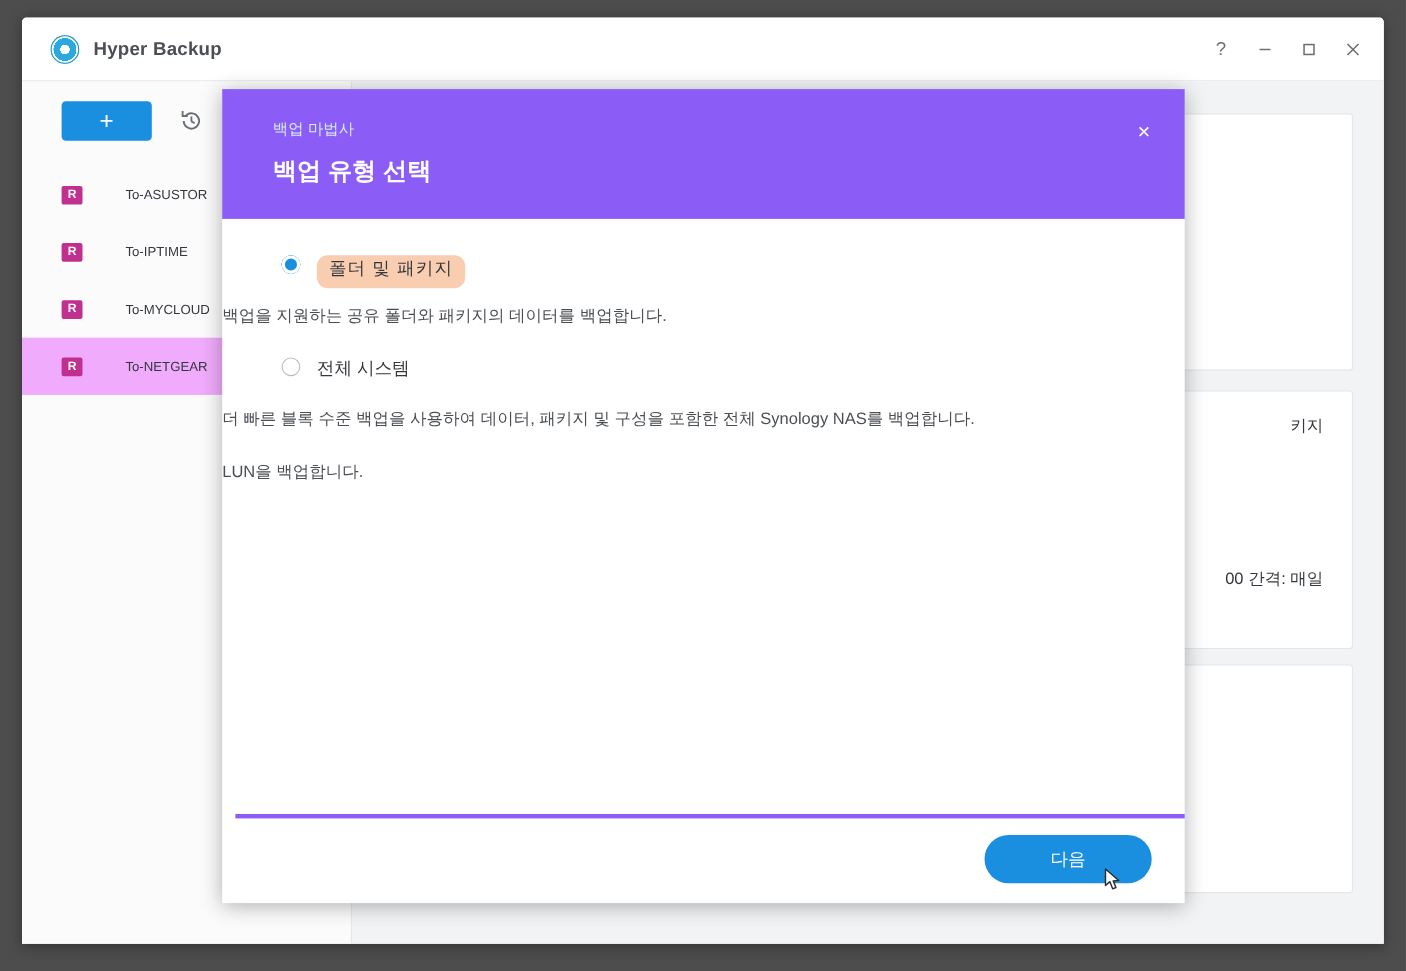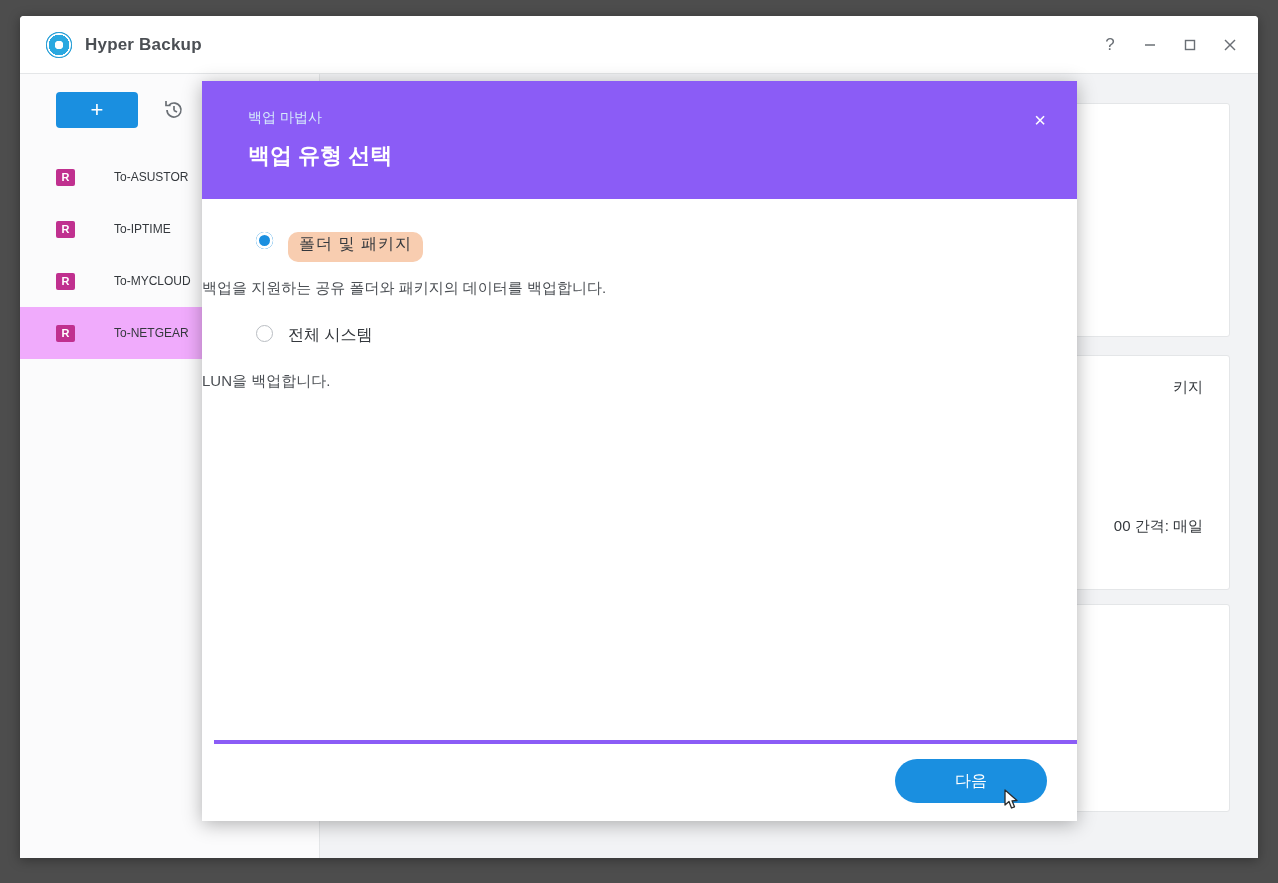--- a/index.html
+++ b/index.html
@@ -429,20 +429,21 @@
             <span class="option-label highlight">폴더 및 패키지</span>
           </div>
           <div class="option-desc">백업을 지원하는 공유 폴더와 패키지의 데이터를 백업합니다.</div>
         </div>
 
         <div class="option">
           <div class="option-head">
             <span class="radio"></span>
             <span class="option-label">전체 시스템</span>
           </div>
+          <div class="option-desc">더 빠른 블록 수준 백업을 사용하여 데이터, 패키지 및 구성을 포함한 전체 Synology NAS를 백업합니다.</div>
         </div>
 
         <div class="option">
           <div class="option-desc">LUN을 백업합니다.</div>
         </div>
 
       </div>
 
       <div class="modal-footer">
         <div class="btn-next">다음</div>

